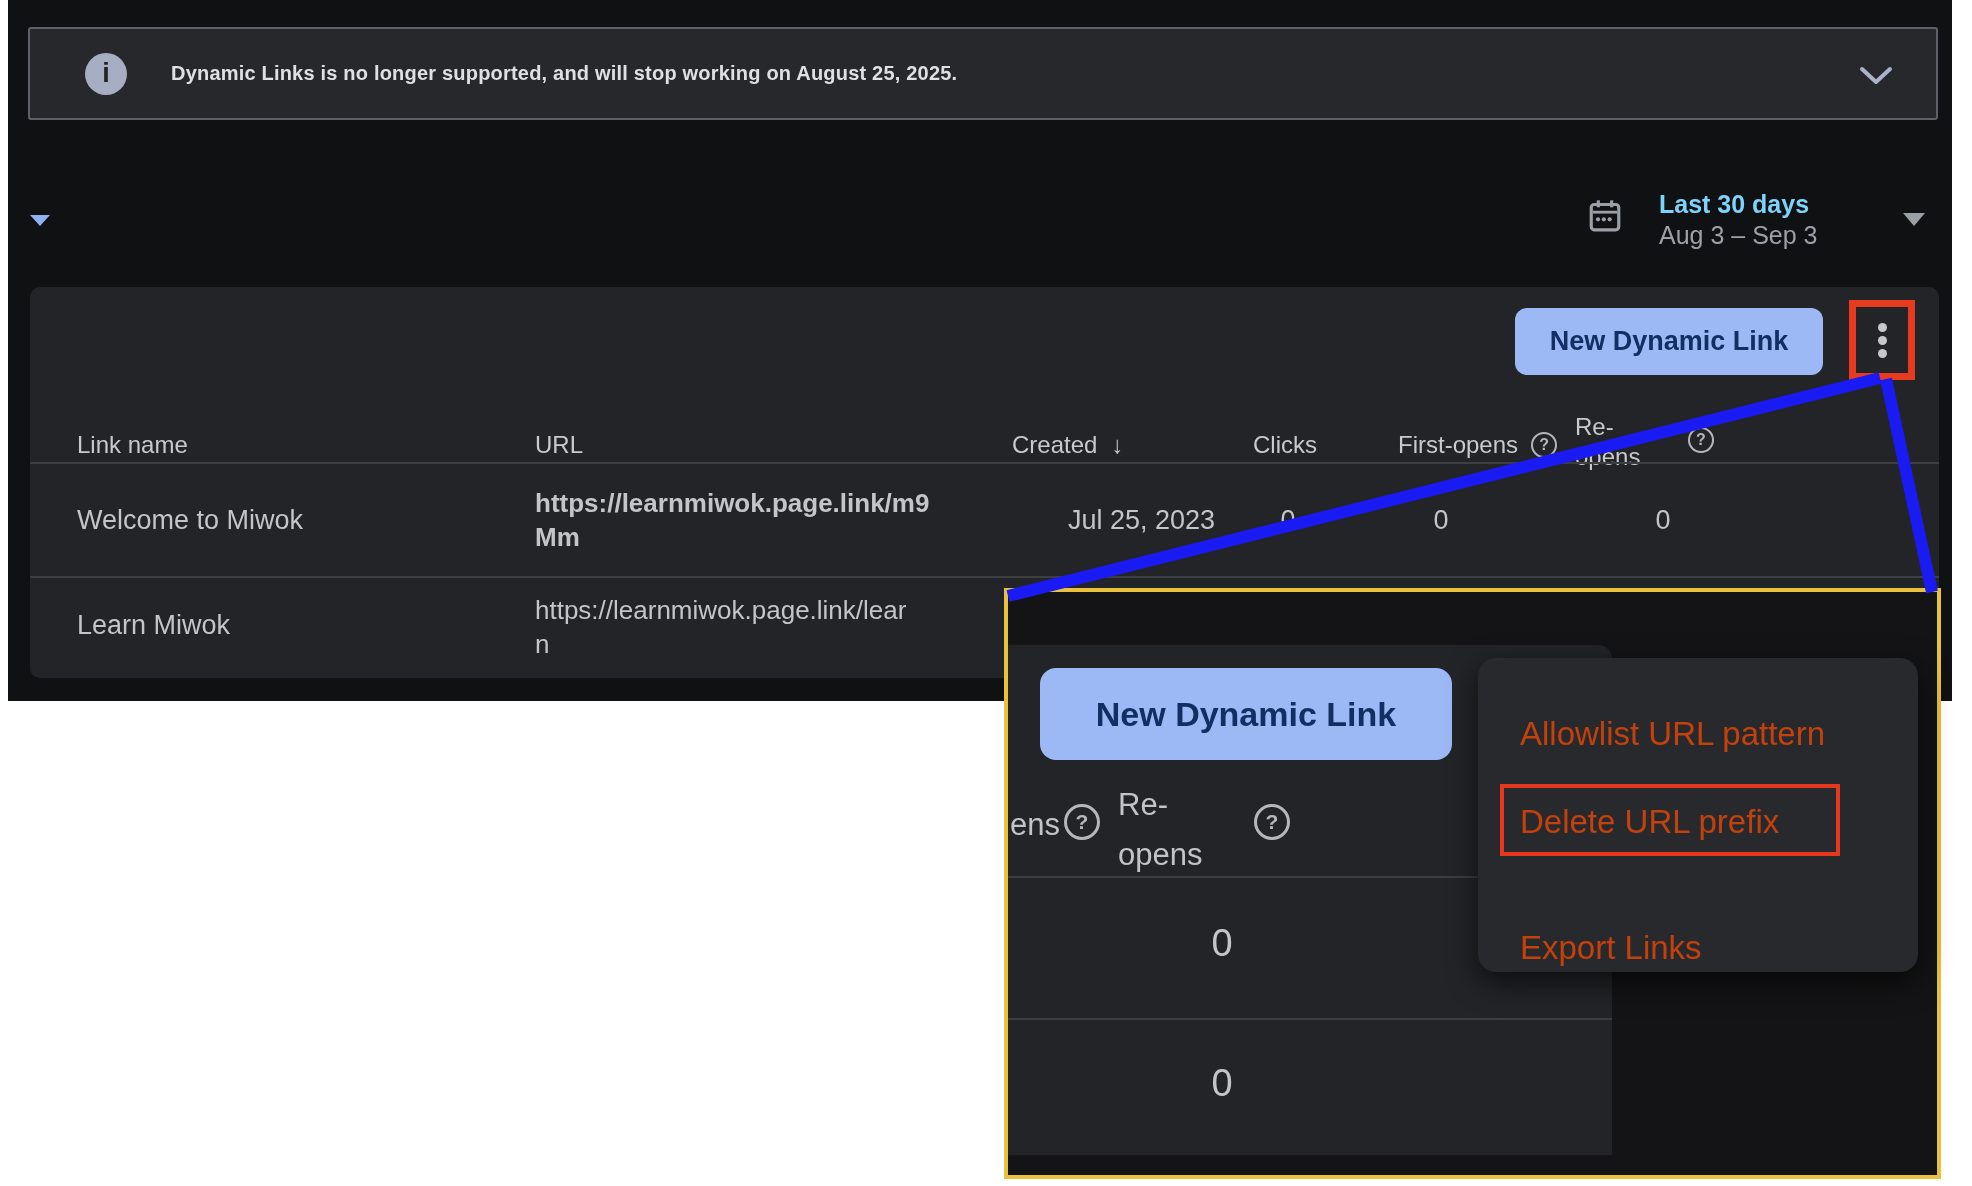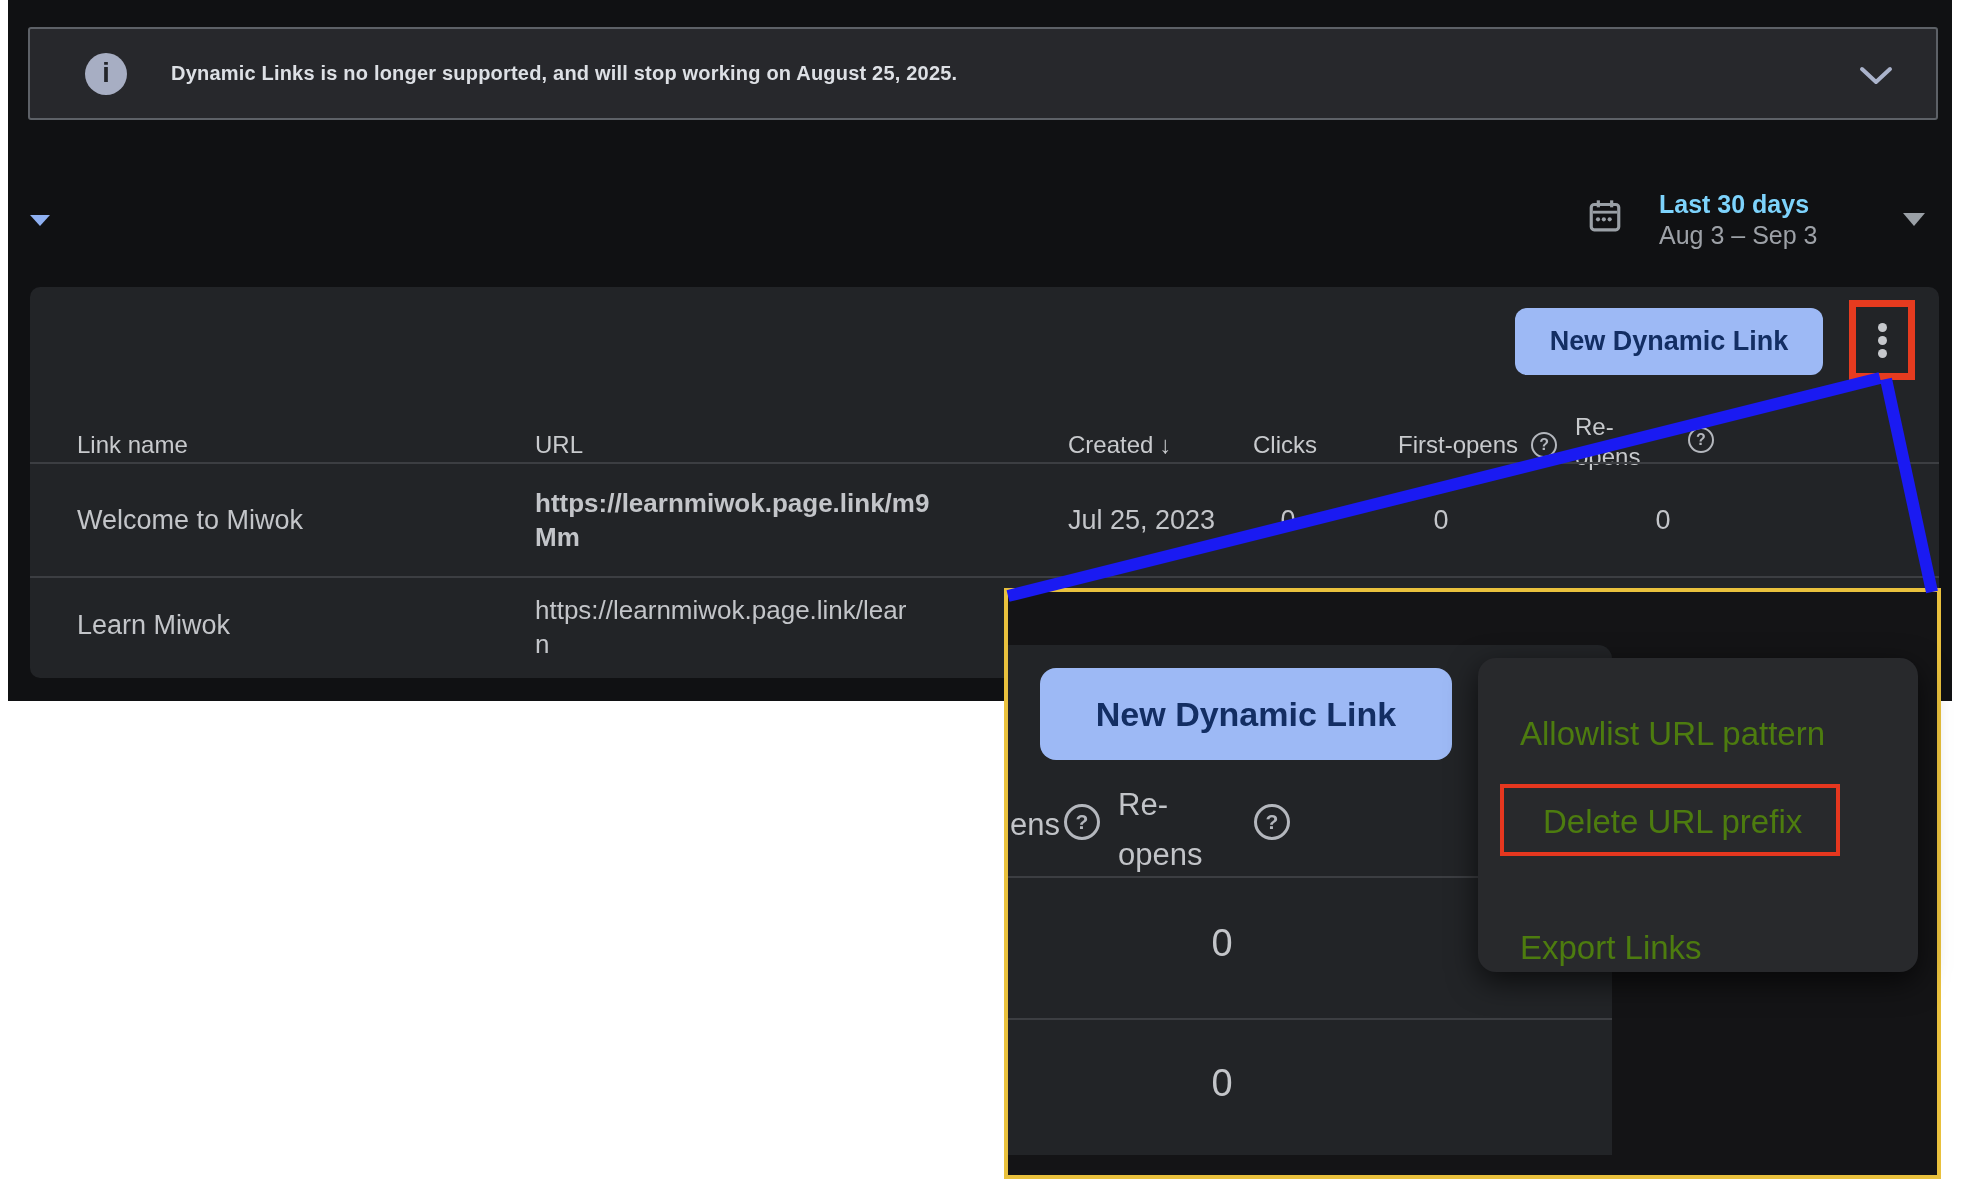--- a/index.html
+++ b/index.html
@@ -121,21 +121,21 @@
   }
   .zdivider { position:absolute; left:0; width:604px; height:2px; background:#3c3e42; z-index:2; }
   .zval { position:absolute; left:162px; width:104px; text-align:center;
           color:#c3c5c9; font-size:38px; z-index:2; }
 
   .menu-panel {
     position:absolute; left:470px; top:66px; width:440px; height:314px;
     background:#28292c; border-radius:18px;
     box-shadow:0 10px 30px rgba(0,0,0,.65); z-index:3;
   }
-  .menu-item { position:absolute; left:512px; color:#4d7c0f; font-size:33px;
+  .menu-item { position:absolute; left:512px; color:#c2410c; font-size:33px;
                line-height:42px; z-index:4; cursor:pointer; }
   .menu-redbox {
     position:absolute; left:492px; top:192px; width:340px; height:72px;
     border:4px solid #e6371f; z-index:4;
   }
 </style>
 </head>
 <body>
 
 <div class="app">
@@ -176,21 +176,21 @@
     <div class="kebab-redbox">
       <div class="kebab-btn">
         <span class="kebab-dot"></span>
         <span class="kebab-dot"></span>
         <span class="kebab-dot"></span>
       </div>
     </div>
 
     <div class="hdr" style="left:47px; top:143px;">Link name</div>
     <div class="hdr" style="left:505px; top:143px;">URL</div>
-    <div class="hdr" style="left:1038px; top:143px; display:flex; align-items:center;">
+    <div class="hdr" style="left:982px; top:143px; display:flex; align-items:center;gap:8px;">
       <span>Created</span>
       <span class="sort-arrow">↓</span>
     </div>
     <div class="hdr" style="left:1223px; top:143px;">Clicks</div>
     <div class="hdr" style="left:1368px; top:143px; display:flex; align-items:center; gap:13px;">
       <span>First-opens</span>
       <span class="help-icon">?</span>
     </div>
     <div class="hdr" style="left:1545px; top:125px; width:84px;">Re-opens</div>
     <span class="help-icon" style="position:absolute; left:1658px; top:140px;">?</span>
@@ -233,20 +233,20 @@
   <span class="zhelp" style="left:246px; top:212px;">?</span>
 
   <div class="zdivider" style="top:284px;"></div>
   <div class="zval" style="top:330px;">0</div>
   <div class="zdivider" style="top:426px;"></div>
   <div class="zval" style="top:470px;">0</div>
 
   <div class="menu-panel"></div>
   <div class="menu-item" style="top:121px;">Allowlist URL pattern</div>
   <div class="menu-redbox"></div>
-  <div class="menu-item" style="top:209px;margin-left:23px;">Delete URL prefix</div>
+  <div class="menu-item" style="top:209px;">Delete URL prefix</div>
   <div class="menu-item" style="top:296px;margin-top:39px;">Export Links</div>
 </div>
 
 <svg class="blue-lines" width="1972" height="1186" viewBox="0 0 1972 1186">
   <line x1="1008" y1="596" x2="1880" y2="378" stroke="#1a1af2" stroke-width="12"></line>
   <line x1="1886" y1="379" x2="1932" y2="592" stroke="#1a1af2" stroke-width="12"></line>
 </svg>
 
 </body></html>

